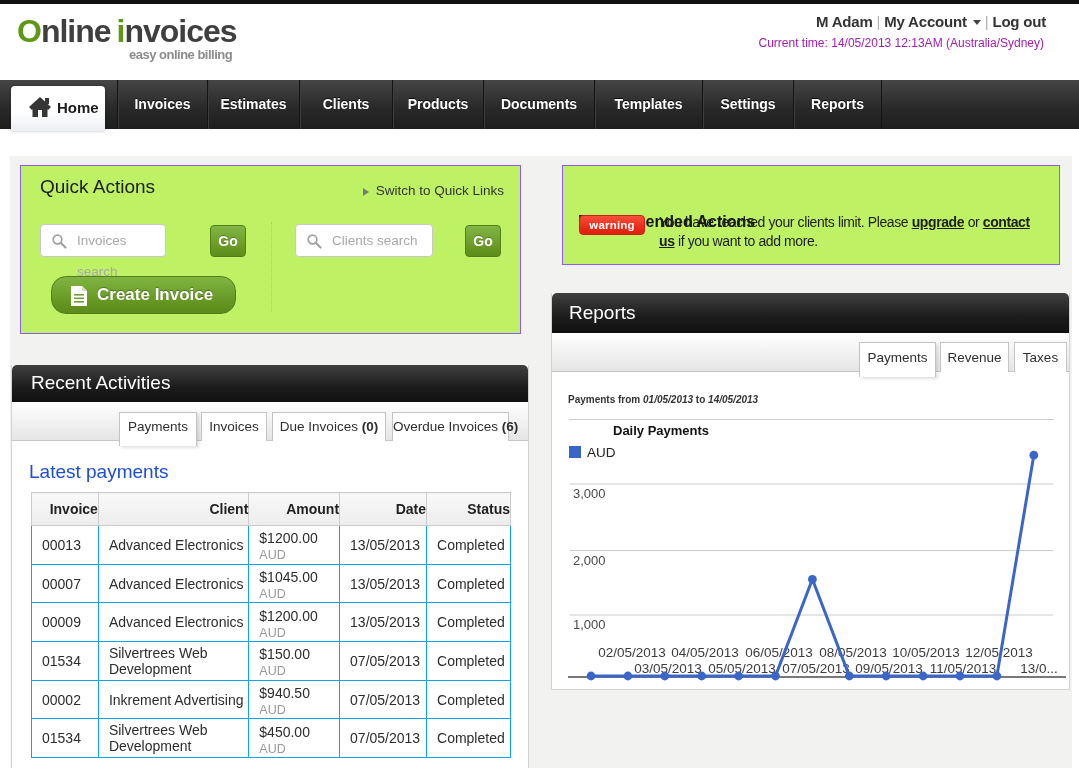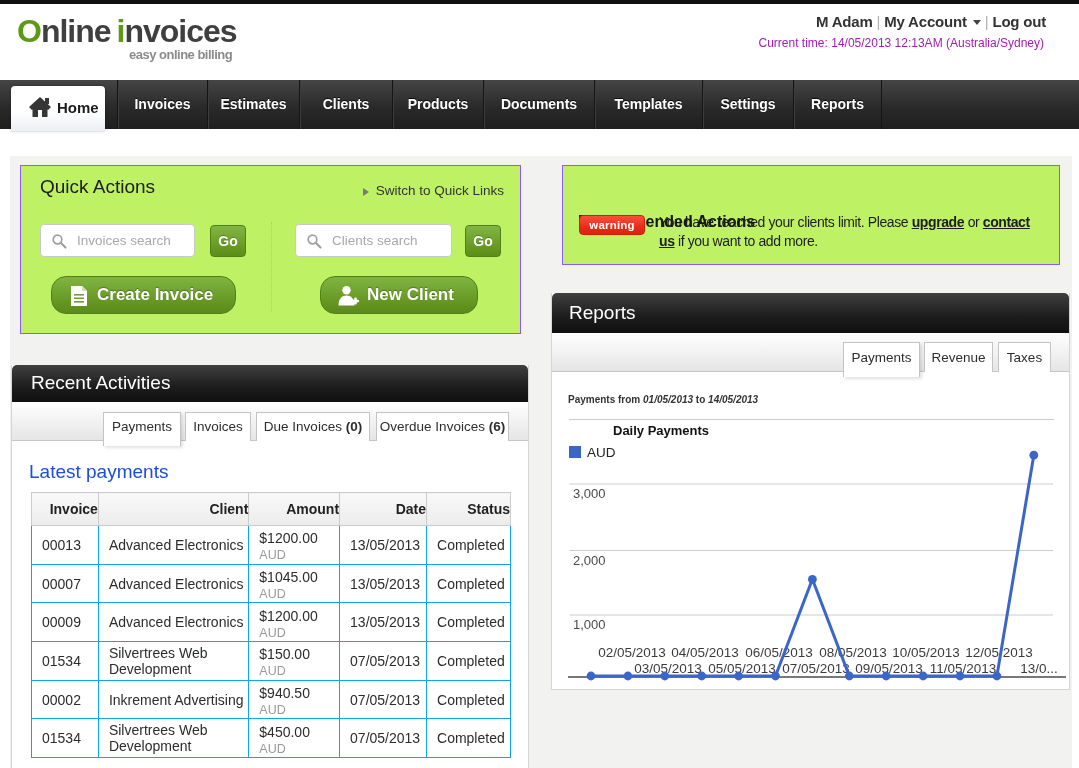--- a/index.html
+++ b/index.html
@@ -34,53 +34,53 @@
 #wrapper { left:10px; top:156px; width:1062px; height:612px; background:#f2f2f0; }
 
 .panel { background:#bef264; border:1px solid #8b5cf6; }
 
 #qa { left:20px; top:165px; width:501px; height:169px; }
 #qa h2 { position:absolute; left:19px; top:10px; font-size:19px; line-height:22px; font-weight:normal; color:#1c1c1c; letter-spacing:0; }
 #switchlink { position:absolute; right:16px; top:17px; font-size:13.5px; color:#333; }
 #switchlink .tri { display:inline-block; width:0; height:0; border-top:4.5px solid transparent; border-bottom:4.5px solid transparent; border-left:6px solid #7a7a7a; margin-right:7px; vertical-align:-1px; }
 .searchbox { position:absolute; top:58px; height:33px; border:1px solid #c9c9c9; border-radius:4px; background:#fff; }
 .searchbox .ph { position:absolute; top:0; line-height:31px; font-size:13.5px; color:#a8a8a8; }
-#sb1 { left:19px; width:155px; }
-#sb2 { left:274px; width:157px; }
+#sb1 { left:19px; width:126px; }
+#sb2 { left:274px; width:138px; }
 .gobtn { position:absolute; top:59px; width:36px; height:32px; border-radius:4px; background:linear-gradient(#82b544, #64951f 80%, #5d8c1c); border:1px solid #517f18; color:#fff; font-weight:bold; font-size:14px; text-align:center; line-height:30px; text-shadow:0 -1px 0 rgba(0,0,0,.25); }
 #go1 { left:189px; }
 #go2 { left:444px; }
 #qasep { position:absolute; left:250px; top:56px; height:90px; border-left:1px dotted #bbb; }
 .bigbtn { position:absolute; top:110px; height:38px; border-radius:15px; background:linear-gradient(#80b441, #63941f 75%, #5b8a1c); border:1px solid #517f18; color:#fff; font-weight:bold; font-size:17px; text-shadow:0 -1px 1px rgba(0,0,0,.3); }
 #createinv { left:30px; width:185px; }
 #newclient { left:299px; width:158px; }
 .bigbtn .lbl { position:absolute; top:0; line-height:36px; }
 
 
 #reca { left:562px; top:165px; width:498px; height:100px; }
 #reca h3 { position:absolute; left:15px; top:11px; font-size:16px; font-weight:bold; color:#151515;margin-top:36px; }
 #warnbadge { position:absolute; left:16px; top:49px; width:66px; height:20px; border-radius:4px; background:linear-gradient(#f8503c, #e82715 70%, #e02212); border:1px solid #ce1f0f; color:#fff; font-weight:bold; font-size:11.5px; letter-spacing:.2px; text-align:center; line-height:18px; }
 #recatext { position:absolute; left:96px; top:47px; width:390px; font-size:14px; letter-spacing:-0.4px; line-height:19px; color:#1d1d1d; }
 #recatext b { text-decoration:underline; }
 
 
 .blackbar { position:absolute; left:0; top:0; width:100%; height:37px; border-radius:5px 5px 0 0; background:linear-gradient(#404040, #1c1c1c 60%, #101010); color:#fff; }
 .blackbar span { position:absolute; left:19px; top:0; line-height:36px; font-size:19px; letter-spacing:0; }
 .tabstrip { position:absolute; left:0; width:100%; height:39px; background:linear-gradient(#ffffff, #e5e5e5); border-bottom:1px solid #c6c6c6; }
-.tab { position:absolute; background:#fff; border:1px solid #c4c4c4; border-bottom:none; font-size:13.5px; color:#2e2e2e; text-align:center; white-space:nowrap; }
+.tab { position:absolute; background:#fff; border:1px solid #c4c4c4; border-bottom:none; font-size:13.5px; color:#2e2e2e; text-align:center; white-space:nowrap;margin-left:16px; }
 
 
 #recact { left:11px; top:365px; width:518px; height:405px; background:#fff; border:1px solid #d4d4d4; border-top:none; border-bottom:none; }
 #recact .tabstrip { top:37px; }
 #recact .tab { top:47px; height:29px; line-height:28px; }
 #recact .tab.active { height:34px; line-height:28px; z-index:3; box-shadow:2px 2px 3px rgba(0,0,0,.12); }
 #rtab1 { left:91px; width:78px; }
 #rtab2 { left:173px; width:66px; }
 #rtab3 { left:244px; width:114px; }
-#rtab4 { left:364px; width:133px; }
+#rtab4 { left:364px; width:117px; }
 #latesth { position:absolute; left:17px; top:96px; font-size:19px; line-height:22px; font-weight:normal; color:#1d4ed8; }
 table#ptable { position:absolute; left:19px; top:127px; width:480px; border-collapse:collapse; font-size:14px; color:#2c2c2c; }
 #ptable th { background:linear-gradient(#f9f9f9, #ececec); font-weight:bold; color:#222; text-align:right; height:32px; padding:0 0 0 10px; border:1px solid #ccc; }
 #ptable td { border:1px solid #0ea5e9; padding:0 0 0 10px; vertical-align:middle; }
 #ptable tr.r { height:38.7px; }
 #ptable .aud { color:#999; font-size:12.5px; line-height:13px; }
 #ptable .amt { line-height:16px; padding-top:3px; }
 
 
 #reports { left:551px; top:293px; width:519px; height:397px; background:#fff; border:1px solid #d4d4d4; border-top:none; }
@@ -154,29 +154,20 @@
     <div class="bigbtn" id="createinv">
       <svg width="16" height="20" style="position:absolute;left:19px;top:9px" viewBox="0 0 16 20">
         <path d="M0,0 L11,0 L16,5 L16,20 L0,20 Z" fill="#fff"></path>
         <path d="M11,0 L11,5 L16,5 Z" fill="#cfe0b5"></path>
         <rect x="3" y="8" width="10" height="1.6" fill="#6f9f30"></rect>
         <rect x="3" y="11.5" width="10" height="1.6" fill="#6f9f30"></rect>
         <rect x="3" y="15" width="10" height="1.6" fill="#6f9f30"></rect>
       </svg>
       <span class="lbl" style="left:45px">Create Invoice</span>
     </div>
-    <div class="bigbtn" id="newclient">
-      <svg width="22" height="20" style="position:absolute;left:17px;top:9px" viewBox="0 0 22 20">
-        <circle cx="8.5" cy="4.2" r="4.2" fill="#fff"></circle>
-        <path d="M0.5,19.5 C0.5,12.5 4,9.5 8.5,9.5 C13,9.5 16.5,12.5 16.5,19.5 Z" fill="#fff"></path>
-        <rect x="16.2" y="11.4" width="2.6" height="7.2" rx="1" fill="#fff"></rect>
-        <rect x="13.9" y="13.7" width="7.2" height="2.6" rx="1" fill="#fff"></rect>
-      </svg>
-      <span class="lbl" style="left:46px">New Client</span>
-    </div>
   </div>
 
   <div class="abs panel" id="reca">
     <h3>Recommended Actions</h3>
     <div id="warnbadge">warning</div>
     <div id="recatext">You have reached your clients limit. Please <b>upgrade</b> or <b>contact<br>us</b> if you want to add more.</div>
   </div>
 
   <div class="abs" id="recact">
     <div class="blackbar">

